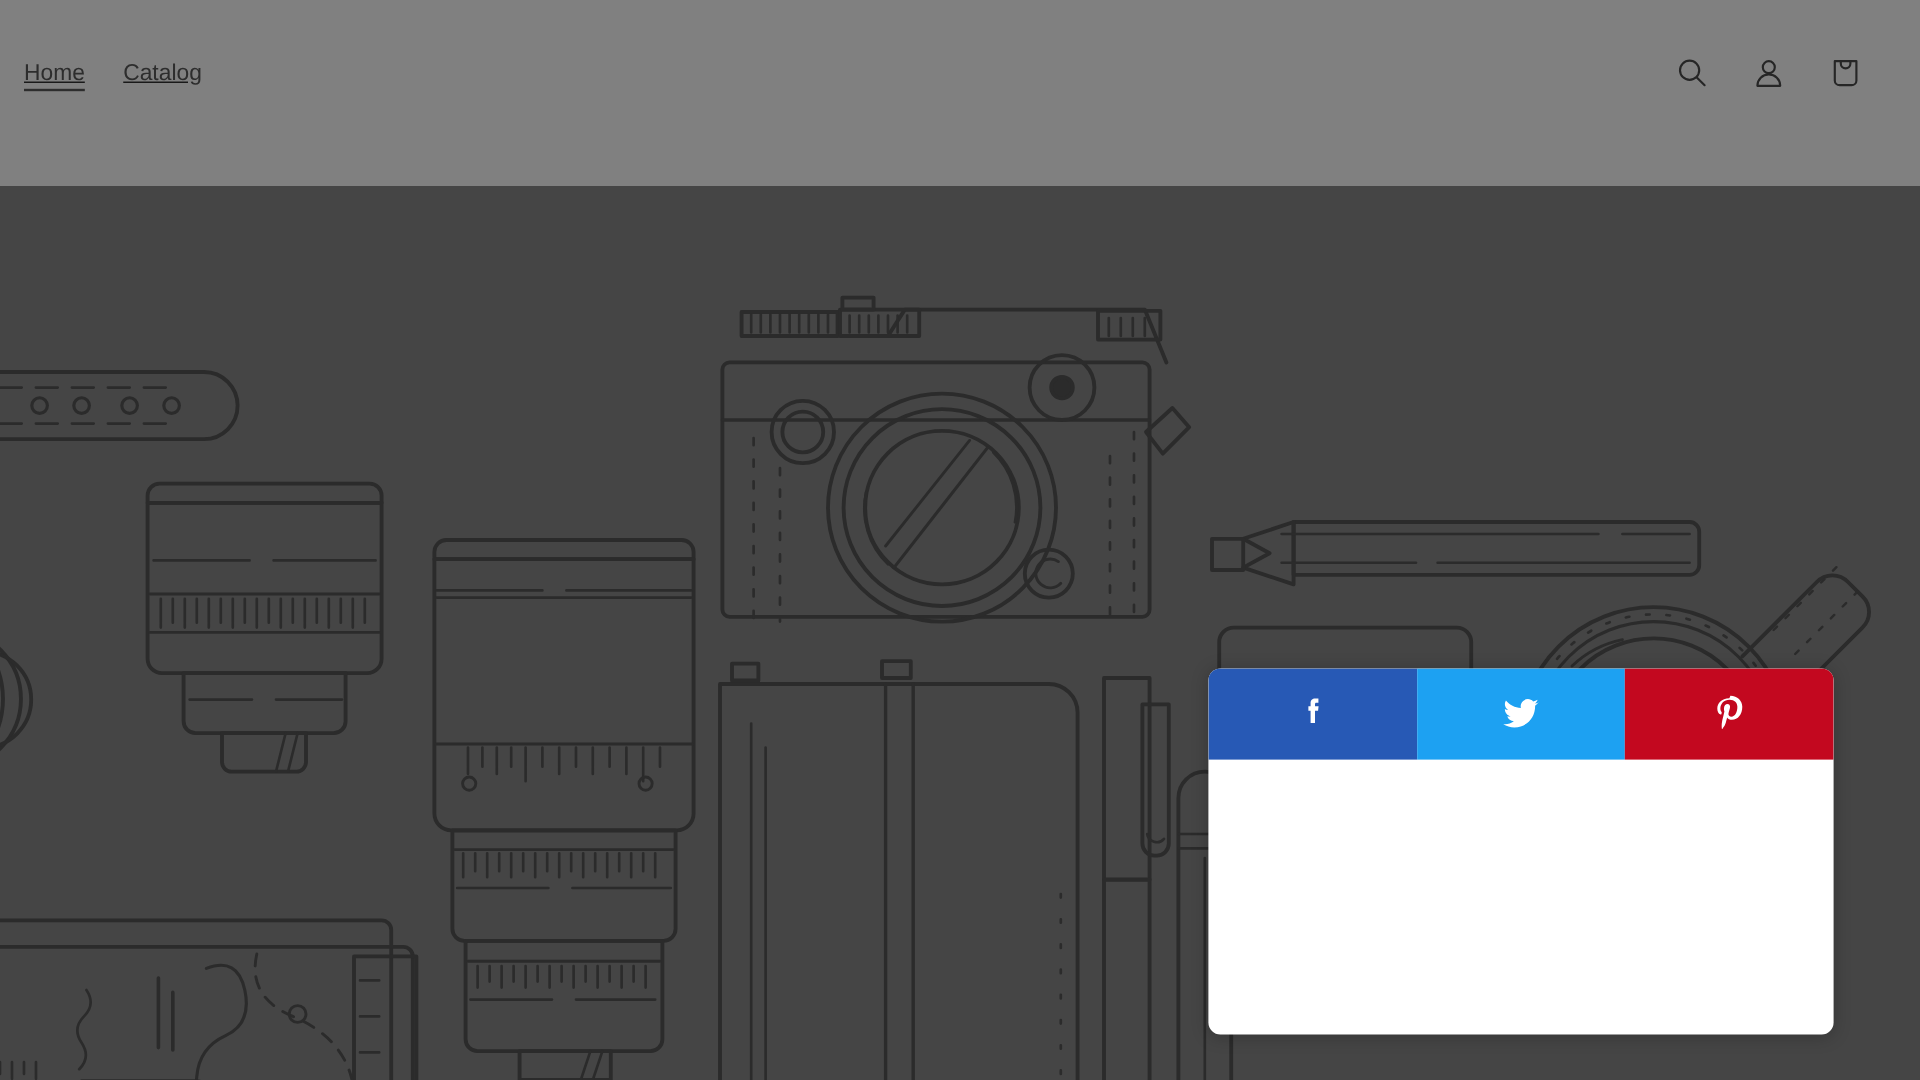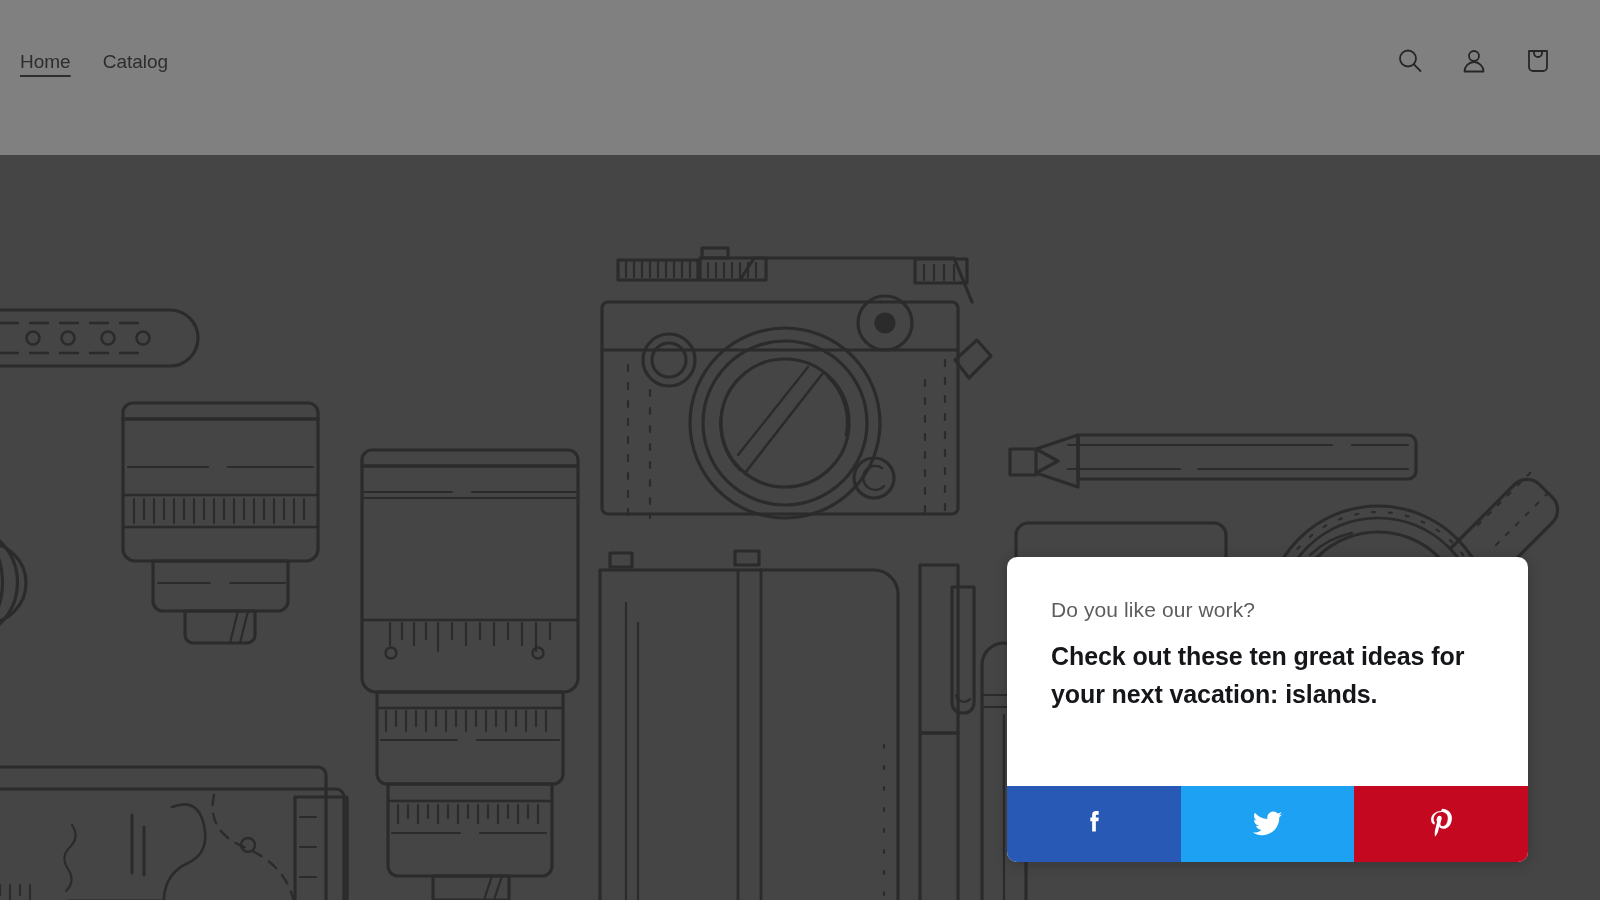--- a/index.html
+++ b/index.html
@@ -30,21 +30,21 @@
   .announcement-text {
     font-size:16px; color:#2b2b2b; line-height:1;
     transform:translateY(-10px);
     letter-spacing:.1px;
   }
   .nav-bar {
     position:relative; height:124px; width:100%;
     display:flex; align-items:center;
     padding:0 30px 0 14px;
   }
-  .nav-links { display:flex; align-items:flex-start; gap:20px; }
+  .nav-links { display:flex; align-items:flex-start; gap:20px;text-decoration:underline; }
   .nav-link {
     font-size:19px; color:#2d2d2d; text-decoration:none;
     padding:4px 6px; line-height:1.2; cursor:pointer;
     background:none; border:none; font-family:inherit;
   }
   .nav-link.active { text-decoration:underline; text-underline-offset:7px; text-decoration-thickness:1.5px; }
   .nav-icons {
     margin-left:auto; display:flex; align-items:center; gap:20px;
     padding-right:10px;
   }
@@ -305,29 +305,20 @@
               <path d="M11 5 v2 a4 4 0 0 0 8 0 V5"></path>
             </svg>
           </span>
         </button>
       </div>
     </div>
   </div>
 
   <div class="modal">
 
-    <div class="modal-body">
-      <button class="modal-close">
-        
-      </button>
-
-      <div class="modal-kicker">Do you like our work?</div>
-
-      <div class="modal-headline">Check out these ten great ideas for your next vacation: islands.</div>
-    </div>
 
     <div class="share-row">
       <button class="share-btn" style="background:#2759b5;">
         <span>
           <svg width="34" height="34" viewBox="0 0 24 24" fill="#ffffff">
             <path d="M15.4 8.2h-2.1V6.9c0-.6.4-.8.7-.8h1.3V3.6h-1.9c-2.2 0-2.7 1.6-2.7 2.7v1.9H9.4v2.6h1.3V18h2.6v-7.2h1.8l.3-2.6z"></path>
           </svg>
         </span>
       </button>
 

